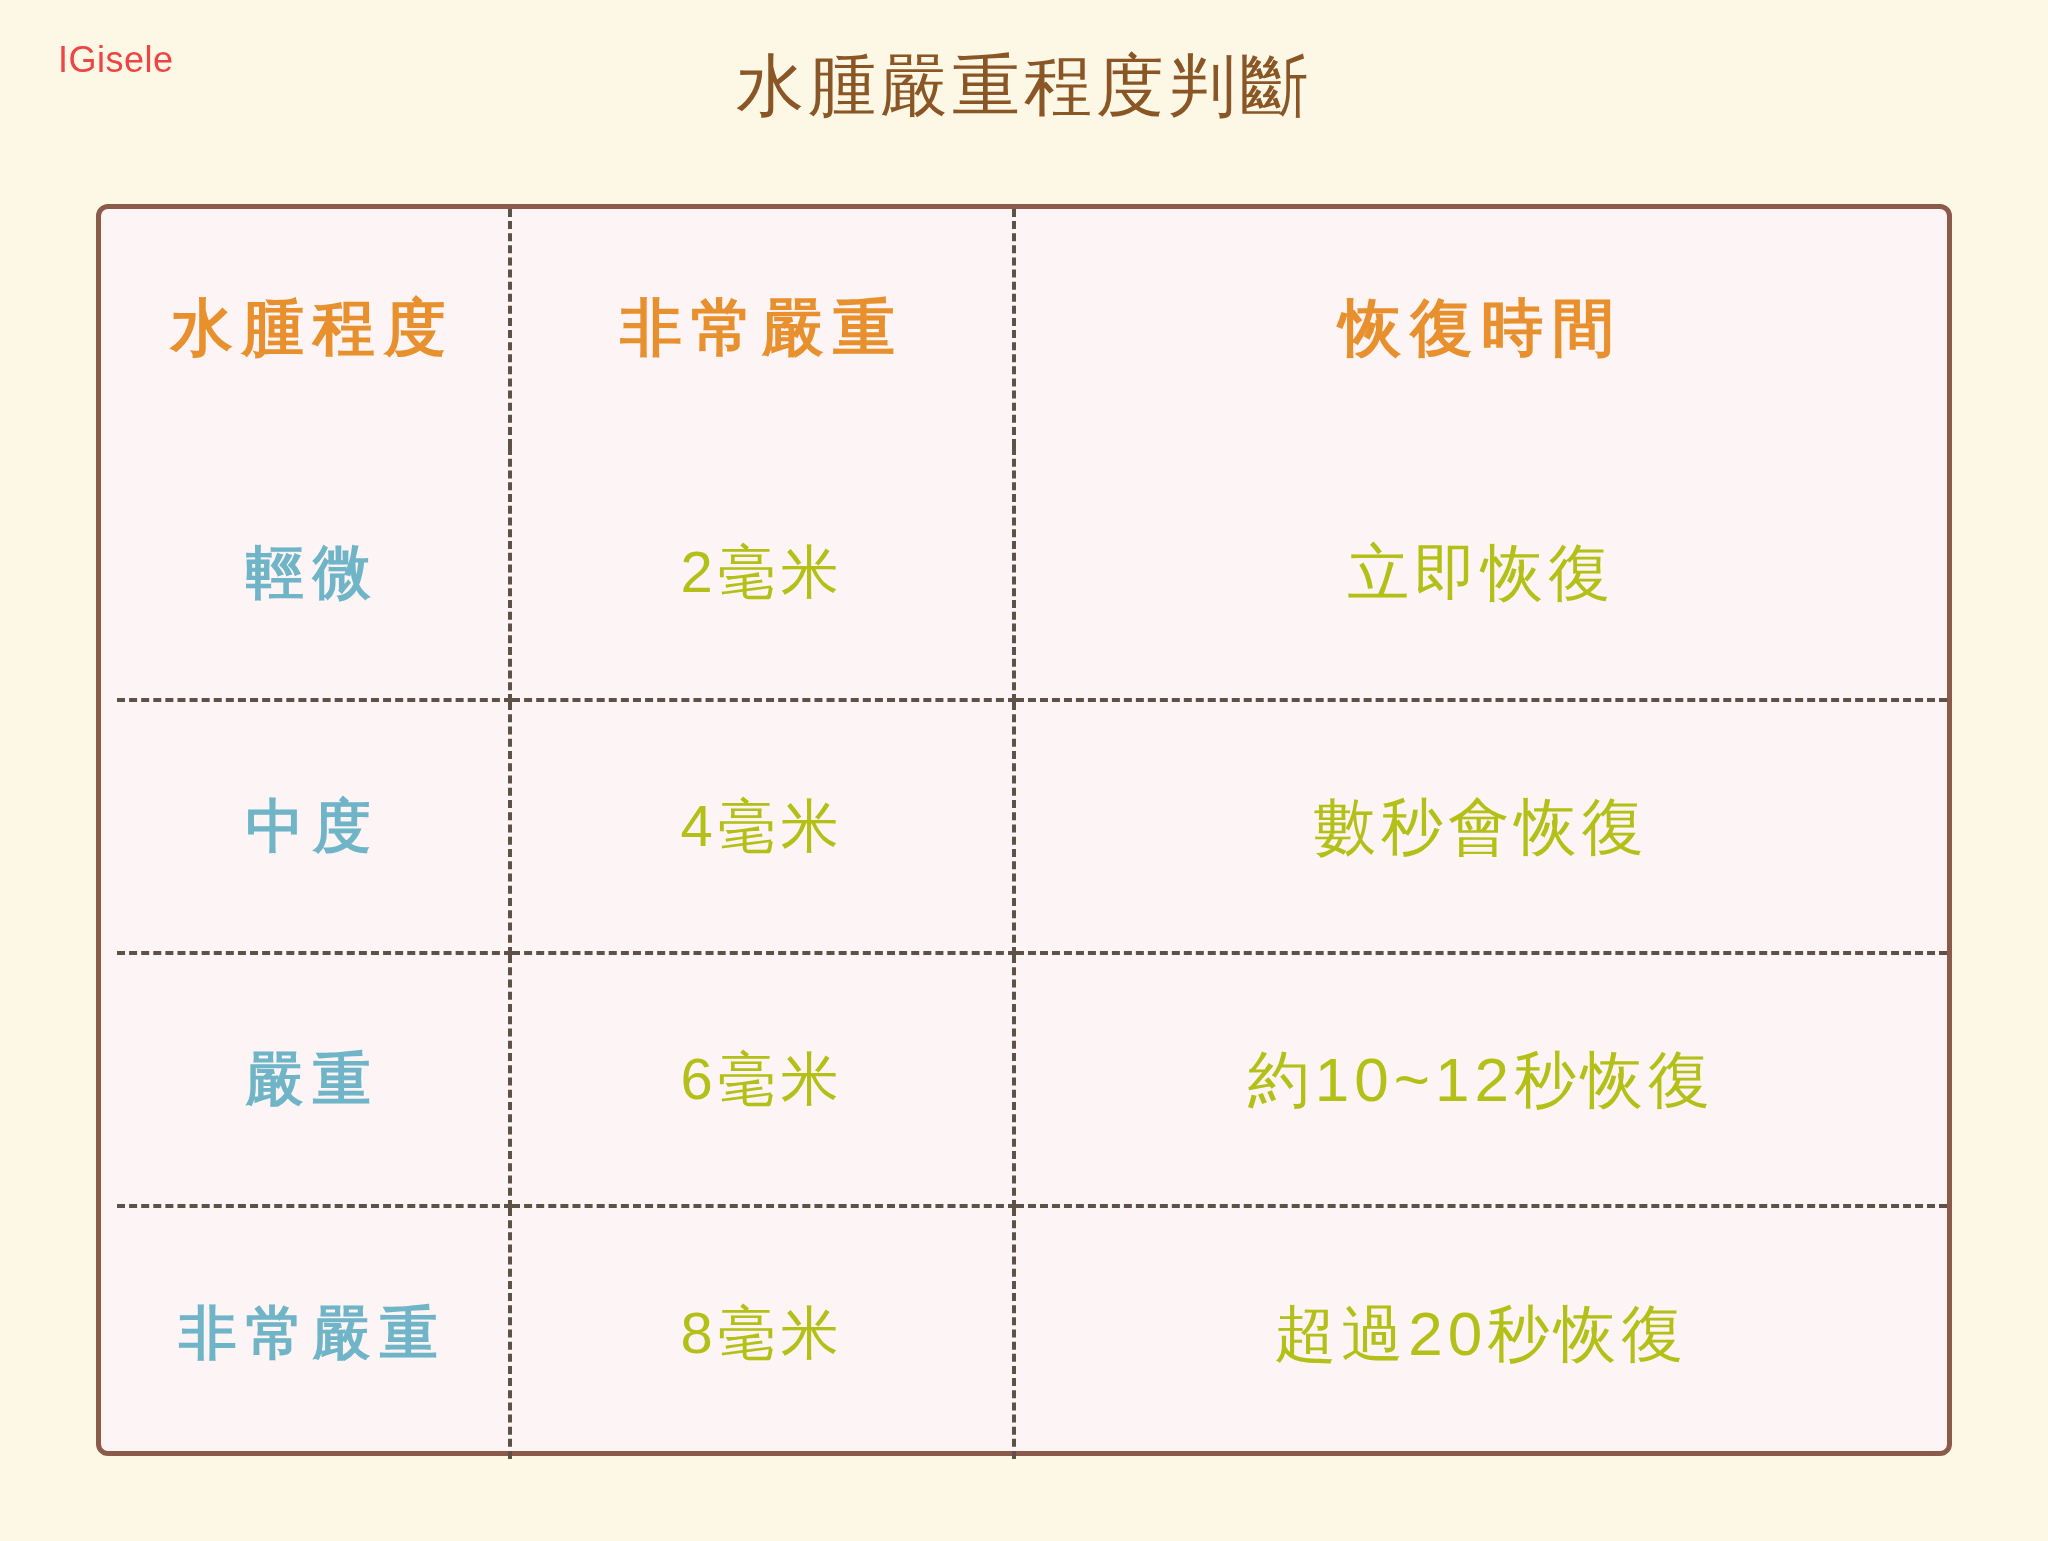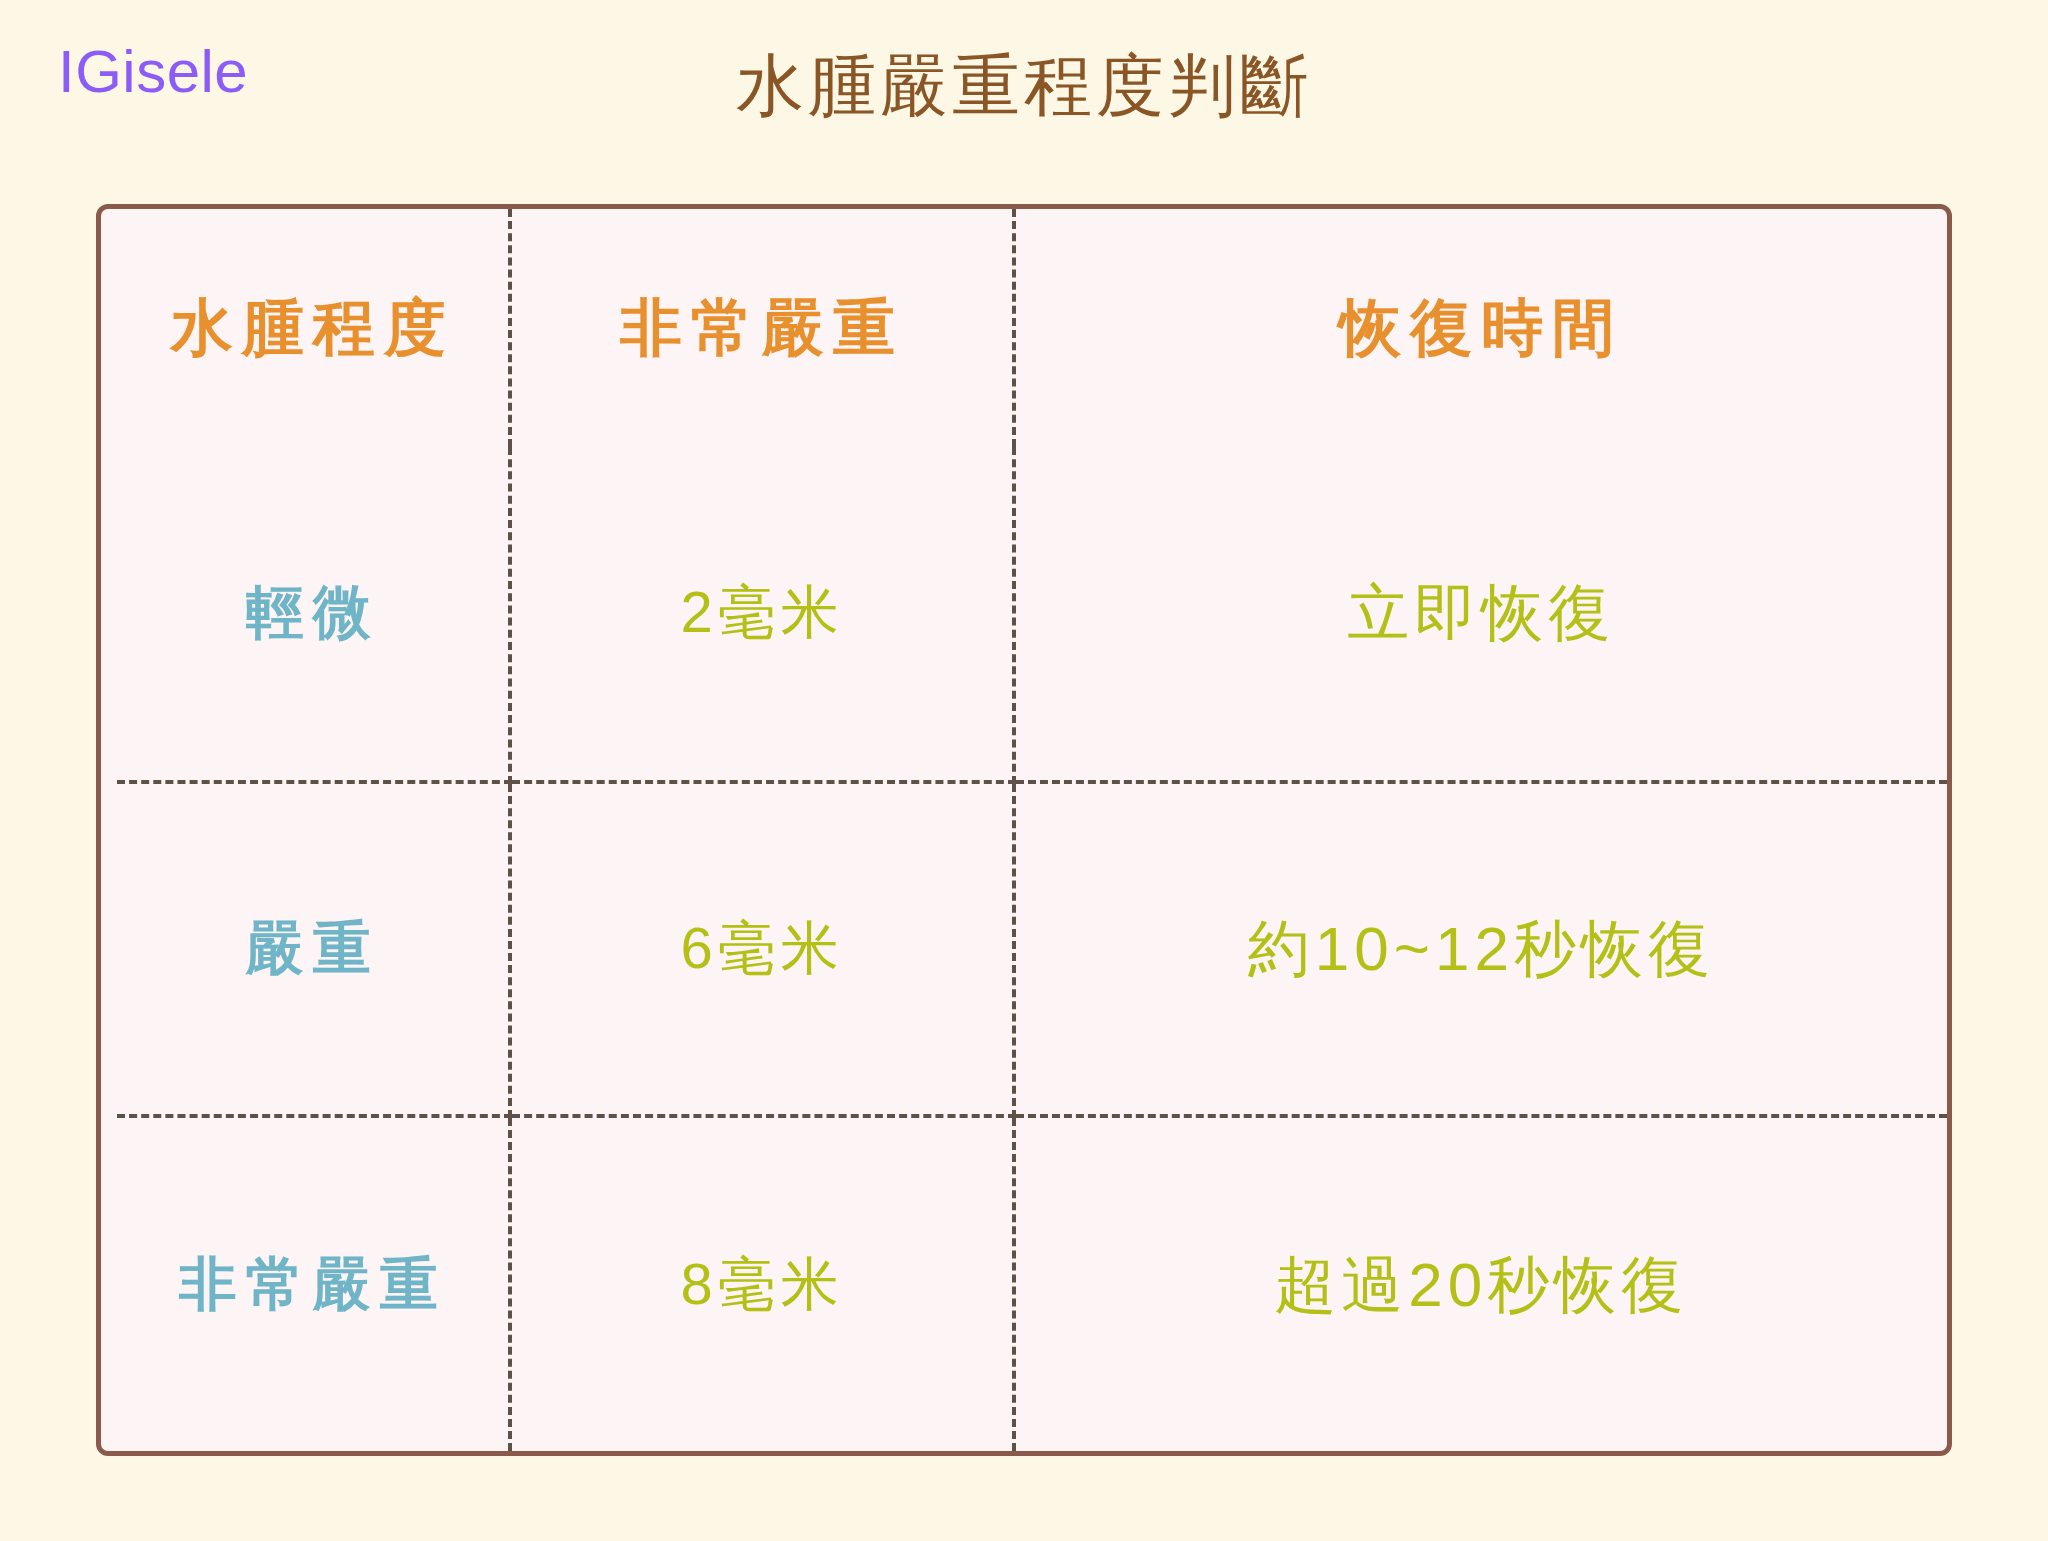--- a/index.html
+++ b/index.html
@@ -12,22 +12,22 @@
     background: #FDF8E6;
     font-family: "Liberation Sans", "DejaVu Sans", sans-serif;
     overflow: hidden;
     position: relative;
   }
 
   .watermark {
     position: absolute;
     left: 58px;
     top: 42px;
-    font-size: 60px;
-    color: #8b5cf6;
+    font-size: 36px;
+    color: #ef4444;
     letter-spacing: 0.5px;
     font-weight: 400;
     line-height: 1;
   }
 
   .page-title {
     position: absolute;
     left: 0;
     right: 0;
     top: 46px;
@@ -135,20 +135,25 @@
         <td>恢復時間</td>
       </tr>
     </thead>
     <tbody>
       <tr>
         <td class="cell-grade">輕微</td>
         <td class="cell-depth">2毫米</td>
         <td class="cell-recovery">立即恢復</td>
       </tr>
       <tr>
+        <td class="cell-grade">中度</td>
+        <td class="cell-depth">4毫米</td>
+        <td class="cell-recovery">數秒會恢復</td>
+      </tr>
+      <tr>
         <td class="cell-grade">嚴重</td>
         <td class="cell-depth">6毫米</td>
         <td class="cell-recovery">約10~12秒恢復</td>
       </tr>
       <tr>
         <td class="cell-grade">非常嚴重</td>
         <td class="cell-depth">8毫米</td>
         <td class="cell-recovery">超過20秒恢復</td>
       </tr>
     </tbody>

